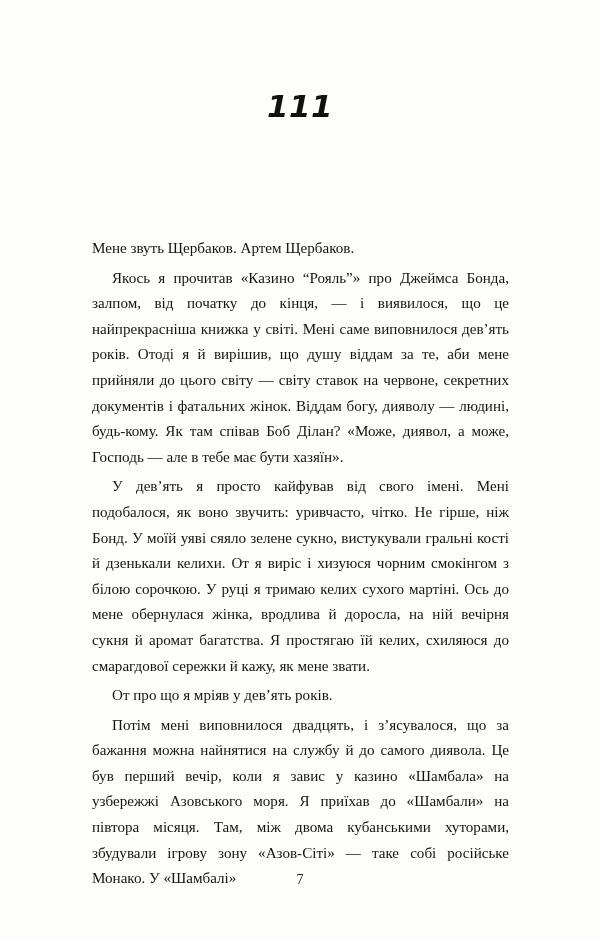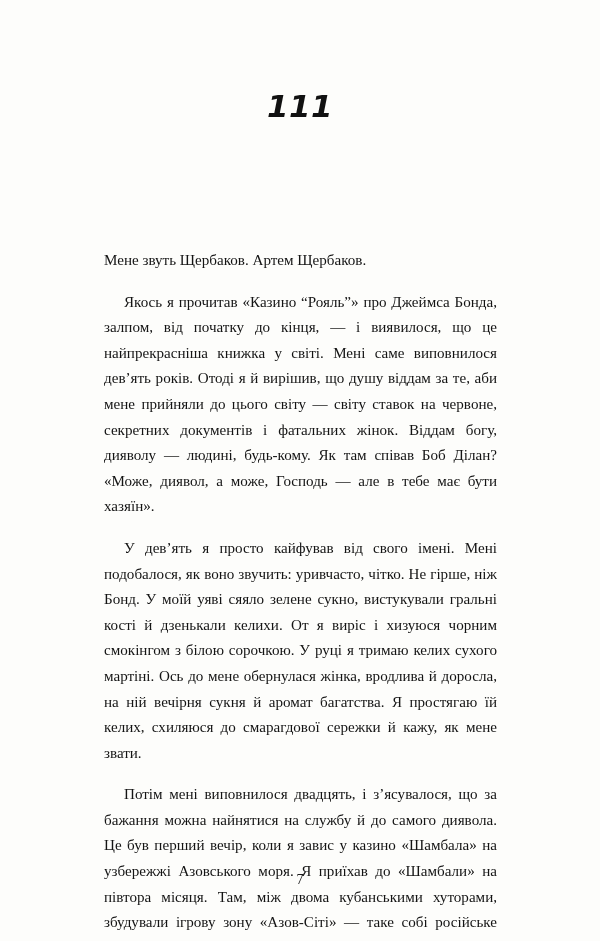--- a/index.html
+++ b/index.html
@@ -42,21 +42,21 @@
     left: 88px;
     width: 425px;
     font-size: 15.1px;
     line-height: 25.6px;
     text-align: justify;
     text-justify: inter-word;
     color: #141414;
     hyphens: manual;
   }
   .body-text p {
-    margin: 16px;
+    margin: 4px;
     text-indent: 20px;
   }
   .body-text p.no-indent {
     text-indent: 0;
   }
   .folio {
     position: absolute;
     top: 872px;
     left: 0;
     width: 600px;
@@ -69,19 +69,19 @@
 <body>
 
 <div class="page">
 
   <div class="chapter-number">111</div>
 
   <div class="body-text">
     <p class="no-indent">Мене звуть Щербаков. Артем Щербаков.</p>
     <p>Якось я прочитав «Казино “Рояль”» про Джеймса Бонда, залпом, від початку до кінця, — і виявилося, що це найпрекрасніша книжка у світі. Мені саме виповнилося дев’ять років. Отоді я й вирішив, що душу віддам за те, аби мене прийняли до цього світу — світу ставок на червоне, секретних документів і фатальних жінок. Віддам богу, дияволу — людині, будь-кому. Як там співав Боб Ділан? «Може, диявол, а може, Господь — але в тебе має бути хазяїн».</p>
     <p>У дев’ять я просто кайфував від свого імені. Мені подобалося, як воно звучить: уривчасто, чітко. Не гірше, ніж Бонд. У моїй уяві сяяло зелене сукно, вистукували гральні кості й дзенькали келихи. От я виріс і хизуюся чорним смокінгом з білою сорочкою. У руці я тримаю келих сухого мартіні. Ось до мене обернулася жінка, вродлива й доросла, на ній вечірня сукня й аромат багатства. Я простягаю їй келих, схиляюся до смарагдової сережки й кажу, як мене звати.</p>
+    <p>От про що я мріяв у дев’ять років.</p>
     <p>Потім мені виповнилося двадцять, і з’ясувалося, що за бажання можна найнятися на службу й до самого диявола. Це був перший вечір, коли я завис у казино «Шамбала» на узбережжі Азовського моря. Я приїхав до «Шамбали» на півтора місяця. Там, між двома кубанськими хуторами, збудували ігрову зону «Азов-Сіті» — таке собі російське Монако. У «Шамбалі»</p>
-    <p>От про що я мріяв у дев’ять років.</p>
   </div>
 
   <div class="folio">7</div>
 
 </div>
 
 </body></html>

